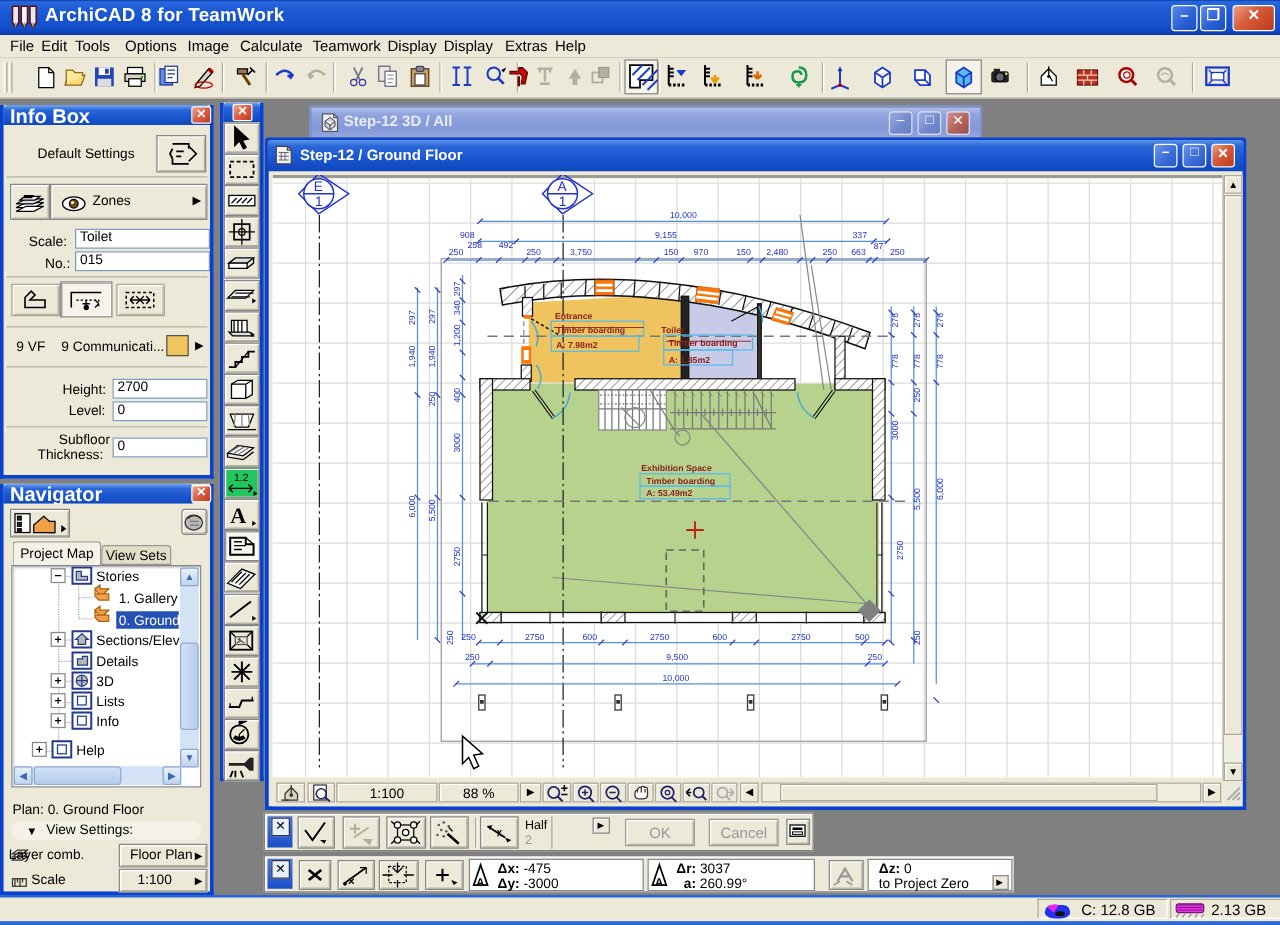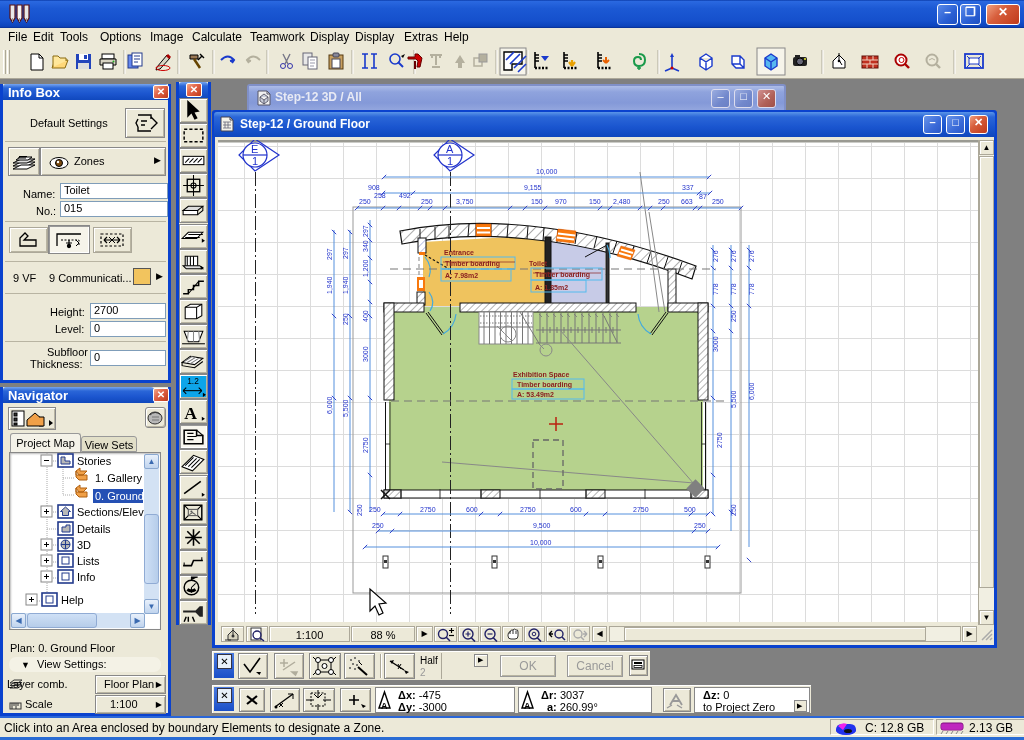--- a/index.html
+++ b/index.html
@@ -22,21 +22,21 @@
 #menubar { left:0; top:28px; width:1024px; height:18px; background:#ece9d8; font-size:12px; color:#000; }
 #menubar span { position:absolute; top:2px; }
 
 
 #toolbar { left:0; top:46px; width:1024px; height:33px; background:#ece9d8; border-bottom:1px solid #aca899; }
 
 
 .pal { position:absolute; background:#ece9d8; border:3px solid #0a42ce; border-top:none; }
 .ptitle { position:absolute; left:-3px; right:-3px; top:0; height:16px;
   background:linear-gradient(180deg,#77a5ef 0%,#2a66d8 25%,#1c56cf 60%,#1048bd 100%);
-  border-radius:3px 3px 0 0; color:#fff; font-weight:bold; font-size:13px; padding:1px 0 0 5px; }
+  border-radius:3px 3px 0 0; color:#fff; font-weight:bold; font-size:16px; padding:1px 0 0 5px; }
 .pbody { position:absolute; left:0; right:0; top:16px; bottom:0; background:#ece9d8; }
 .pclose { position:absolute; top:1px; right:-1px; width:16px; height:14px; border-radius:2px;
   background:linear-gradient(135deg,#f4a988,#e2654a 40%,#c03a1a); border:1px solid #fff;
   color:#fff; font-size:10px; font-weight:bold; text-align:center; line-height:12px; }
 
 
 .b3 { position:absolute; background:#ece9d8; border:1px solid #888; box-shadow:inset 1px 1px 0 #fff, inset -1px -1px 0 #b8b4a2; }
 .inp { position:absolute; background:#fff; border:1px solid #7f9db9; font-size:11px; padding-left:3px; }
 .lbl { position:absolute; font-size:11px; color:#000; }
 
@@ -79,20 +79,21 @@
 
 <div class="abs" id="titlebar">
   <svg class="abs" style="left:8px;top:3px" width="24" height="22" viewBox="0 0 24 22">
     <g stroke="#5a1010" stroke-width="1.2">
       <path d="M2 2 h5 v13 l-2.5 4 l-2.5 -4 z" fill="#e8e8e8"></path>
       <path d="M9 2 h5 v13 l-2.5 4 l-2.5 -4 z" fill="#f4f4f4"></path>
       <path d="M16 2 h5 v13 l-2.5 4 l-2.5 -4 z" fill="#e8e8e8"></path>
     </g>
     <path d="M4.5 15 v4 M11.5 15 v4 M18.5 15 v4" stroke="#999" stroke-width="1"></path>
   </svg>
+  <span class="ttxt">ArchiCAD 8 for TeamWork</span>
   <div class="capbtn min" style="right:66px">–</div>
   <div class="capbtn max" style="right:43px">❐</div>
   <div class="capbtn cls" style="right:4px;width:34px">✕</div>
 </div>
 
 <div class="abs" id="menubar">
   <span style="left:8px">File</span>
     <span style="left:33px">Edit</span>
     <span style="left:60px">Tools</span>
   <span style="left:100px">Options</span>
@@ -853,21 +854,21 @@
     </div>
     <div class="b3" style="left:37px;top:47px;width:126px;height:29px">
       <svg width="20" height="14" viewBox="0 0 20 14" style="position:absolute;left:8px;top:8px">
         <ellipse cx="10" cy="7" rx="9" ry="5.5" fill="#fff" stroke="#000"></ellipse>
         <circle cx="10" cy="7" r="3.5" fill="#7a4a10" stroke="#000"></circle>
           <circle cx="9" cy="6" r="1.2" fill="#fff"></circle>
       </svg>
       <span class="lbl" style="left:33px;top:7px">Zones</span>
       <span style="position:absolute;right:4px;top:7px;font-size:9px">▶</span>
     </div>
-    <span class="lbl" style="left:20px;top:88px">Name:</span>
+    <span class="lbl" style="left:20px;top:88px">Scale:</span>
     <div class="inp" style="left:57px;top:83px;width:108px;height:16px">Toilet</div>
     <span class="lbl" style="left:33px;top:105px">No.:</span>
     <div class="inp" style="left:57px;top:101px;width:108px;height:16px">015</div>
     <div style="position:absolute;left:2px;top:121px;width:161px;border-top:1px solid #b8b4a2"></div>
     <div class="b3" style="left:6px;top:127px;width:39px;height:26px;border-color:#aca899">
       <svg width="37" height="24" viewBox="0 0 37 24">
           <path d="M10 18 v-8 l5 -5 3 3 -4 4 h12 v6 z" fill="none" stroke="#000" stroke-width="1.3"></path>
         </svg>
     </div>
     <div class="b3" style="left:45px;top:125px;width:42px;height:29px;background:#f6f4ea;box-shadow:inset 1px 1px 0 #999, inset -1px -1px 0 #fff">
@@ -1076,21 +1077,21 @@
       <div style="position:absolute;left:0px;top:225.9px;width:29px;height:25px;background:#ece9d8;border:1px solid #888;box-shadow:inset 1px 1px 0 #fff, inset -1px -1px 0 #b8b4a2"><svg width="27" height="23" viewBox="1 1 26 22">
           <path d="M5 7 h18 l-4 10 h-10 z" fill="#fff" stroke="#000"></path>
           <path d="M9 7 l-1 10 m6 -10 v10 m5 -10 l1 10" stroke="#888"></path>
           <path d="M3 19 h22" stroke="#000"></path>
         </svg></div>
       <div style="position:absolute;left:0px;top:251.0px;width:29px;height:25px;background:#ece9d8;border:1px solid #888;box-shadow:inset 1px 1px 0 #fff, inset -1px -1px 0 #b8b4a2"><svg width="27" height="23" viewBox="1 1 26 22">
           <path d="M3 13 l8 -6 12 2 -8 6 z" fill="#fff" stroke="#000"></path>
           <path d="M5 12 l8 -5 m-5 6 l8 -5 m-5 6 l8 -5" stroke="#777"></path>
           <path d="M3 13 l0 3 12 2 8 -6" fill="none" stroke="#000"></path>
         </svg></div>
-      <div style="position:absolute;left:0px;top:276.1px;width:29px;height:25px;background:#0ea5e9;border:1px solid #888;box-shadow:inset 1px 1px 0 #fff, inset -1px -1px 0 #b8b4a2"><svg width="27" height="23" viewBox="1 1 26 22">
+      <div style="position:absolute;left:0px;top:276.1px;width:29px;height:25px;background:#22c55e;border:1px solid #888;box-shadow:inset 1px 1px 0 #fff, inset -1px -1px 0 #b8b4a2"><svg width="27" height="23" viewBox="1 1 26 22">
           <path d="M4 16 h18" stroke="#000"></path>
           <path d="M4 16 l3 -3 m-3 3 l3 3 M22 16 l-3 -3 m3 3 l-3 3" stroke="#000"></path>
           <text x="8" y="10" font-size="8" font-family="Liberation Sans">1.2</text>
           <path d="M23 18 l3 2 -3 2 z" fill="#000"></path>
         </svg></div>
       <div style="position:absolute;left:0px;top:301.2px;width:29px;height:25px;background:#ece9d8;border:1px solid #888;box-shadow:inset 1px 1px 0 #fff, inset -1px -1px 0 #b8b4a2"><svg width="27" height="23" viewBox="1 1 26 22">
           <text x="5" y="19" font-size="17" font-weight="bold" font-family="Liberation Serif">A</text>
           <path d="M22 17 l3 2 -3 2 z" fill="#000"></path>
         </svg></div>
       <div style="position:absolute;left:0px;top:326.3px;width:29px;height:25px;background:#f8f6ee;border:1px solid #888;box-shadow:inset 1px 1px 0 #999, inset -1px -1px 0 #fff"><svg width="27" height="23" viewBox="1 1 26 22">
@@ -1236,21 +1237,20 @@
   <div style="position:absolute;left:482px;top:2px;width:116px;height:26px;background:#fff;border:1px solid #888">
     <span style="position:absolute;left:8px;top:1px;font-size:11px"><b>Δz:</b> 0</span>
     <span style="position:absolute;left:8px;top:13px;font-size:11px">to Project Zero</span>
     <div style="position:absolute;right:2px;top:12px;width:13px;height:12px;border:1px solid #888;background:#ece9d8">
         <span style="position:absolute;left:2px;top:1px;font-size:7px">▶</span>
       </div>
   </div>
 </div>
 
 <div class="abs" id="statusbar">
-  <span style="position:absolute;left:4px;top:3px">Click into an Area enclosed by boundary Elements to designate a Zone.</span>
   <div style="position:absolute;left:830px;top:1px;width:104px;height:16px;border:1px solid #aca899;border-bottom-color:#fff;border-right-color:#fff">
     <svg width="26" height="15" viewBox="0 0 26 15" style="position:absolute;left:2px;top:0">
         <ellipse cx="13" cy="10" rx="10" ry="4.5" fill="#2222dd"></ellipse>
         <path d="M3 10 q0 -6 6 -6 l8 0 q6 0 6 6 l0 1 q-2 4 -10 4 q-8 0 -10 -4 z" fill="#2233ee"></path>
         <path d="M5 6 q4 -4 9 -2 l-4 6 z" fill="#ee22ee"></path>
         <ellipse cx="15" cy="11" rx="4" ry="2" fill="#111"></ellipse>
       </svg>
     <span style="position:absolute;left:34px;top:1px">C: 12.8 GB</span>
   </div>
   <div style="position:absolute;left:936px;top:1px;width:101px;height:16px;border:1px solid #aca899;border-bottom-color:#fff;border-right-color:#fff">

